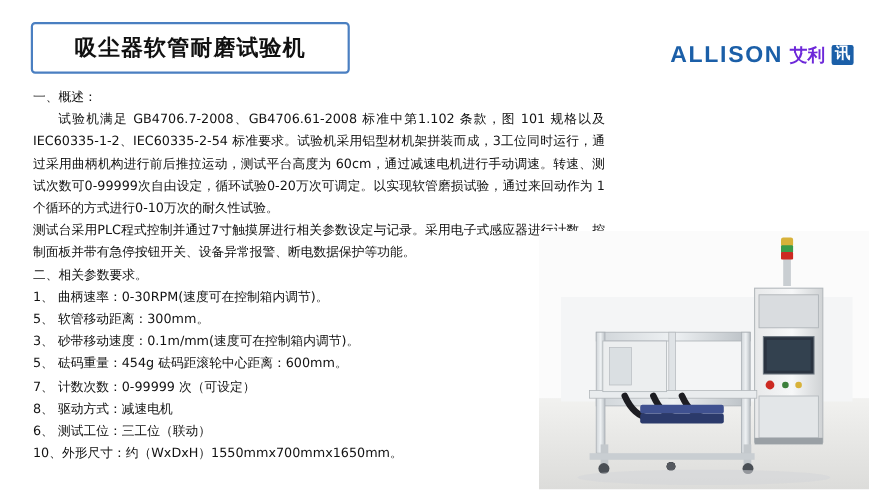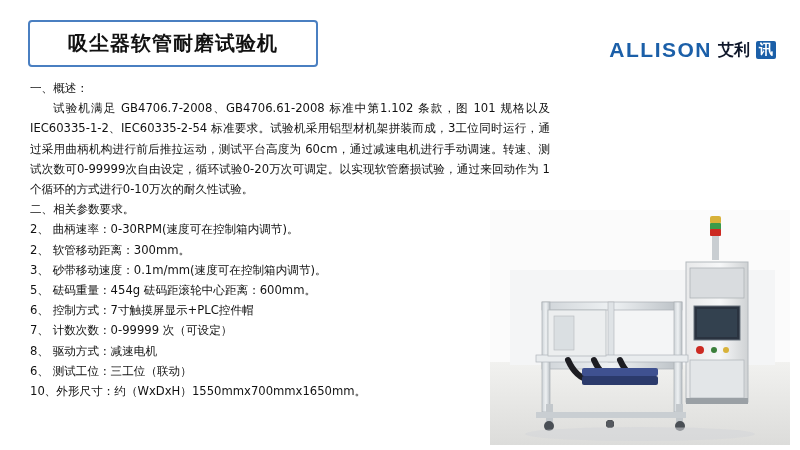--- a/index.html
+++ b/index.html
@@ -56,21 +56,21 @@
     font-family: "Liberation Sans", sans-serif;
     font-size: 21px;
     font-weight: bold;
     color: #1b5fa8;
     letter-spacing: 1.5px;
   }
   .logo-cn {
     font-family: "DejaVu Sans", sans-serif;
     font-size: 16px;
     font-weight: bold;
-    color: #0f172a;
+    color: #6d28d9;
   }
   .logo-badge {
     display: inline-block;
     background: #1b5fa8;
     color: #ffffff;
     font-family: "DejaVu Sans", sans-serif;
     font-size: 14px;
     font-weight: bold;
     padding: 1px 3px;
     border-radius: 2px;
@@ -115,26 +115,26 @@
 
   <div class="logo">
     <span class="logo-en">ALLISON</span>
     <span class="logo-cn">艾利</span>
     <span class="logo-badge">讯</span>
   </div>
 
   <div class="body-text">
     <p>一、概述：</p>
     <p class="indent">试验机满足 GB4706.7-2008、GB4706.61-2008 标准中第1.102 条款，图 101 规格以及 IEC60335-1-2、IEC60335-2-54 标准要求。试验机采用铝型材机架拼装而成，3工位同时运行，通过采用曲柄机构进行前后推拉运动，测试平台高度为 60cm，通过减速电机进行手动调速。转速、测试次数可0-99999次自由设定，循环试验0-20万次可调定。以实现软管磨损试验，通过来回动作为 1个循环的方式进行0-10万次的耐久性试验。</p>
+    <p>测试台采用PLC程式控制并通过7寸触摸屏进行相关参数设定与记录。采用电子式感应器进行计数，控制面板并带有急停按钮开关、设备异常报警、断电数据保护等功能。</p>
     <p>二、相关参数要求。</p>
-    <p>2、  曲柄速率：0-30RPM(速度可在控制箱内调节)。</p>
-    <p>2、  软管移动距离：300mm。</p>
+    <p>1、  曲柄速率：0-30RPM(速度可在控制箱内调节)。</p>
+    <p>5、  软管移动距离：300mm。</p>
     <p>3、  砂带移动速度：0.1m/mm(速度可在控制箱内调节)。</p>
     <p>5、  砝码重量：454g    砝码距滚轮中心距离：600mm。</p>
-    <p>6、  控制方式：7寸触摸屏显示+PLC控件帽</p>
     <p>7、  计数次数：0-99999 次（可设定）</p>
     <p>8、  驱动方式：减速电机</p>
     <p>6、  测试工位：三工位（联动）</p>
     <p>10、外形尺寸：约（WxDxH）1550mmx700mmx1650mm。</p>
 
   </div>
 
   <div class="photo">
     <svg viewBox="0 0 300 235" width="300" height="235">
       <defs>

